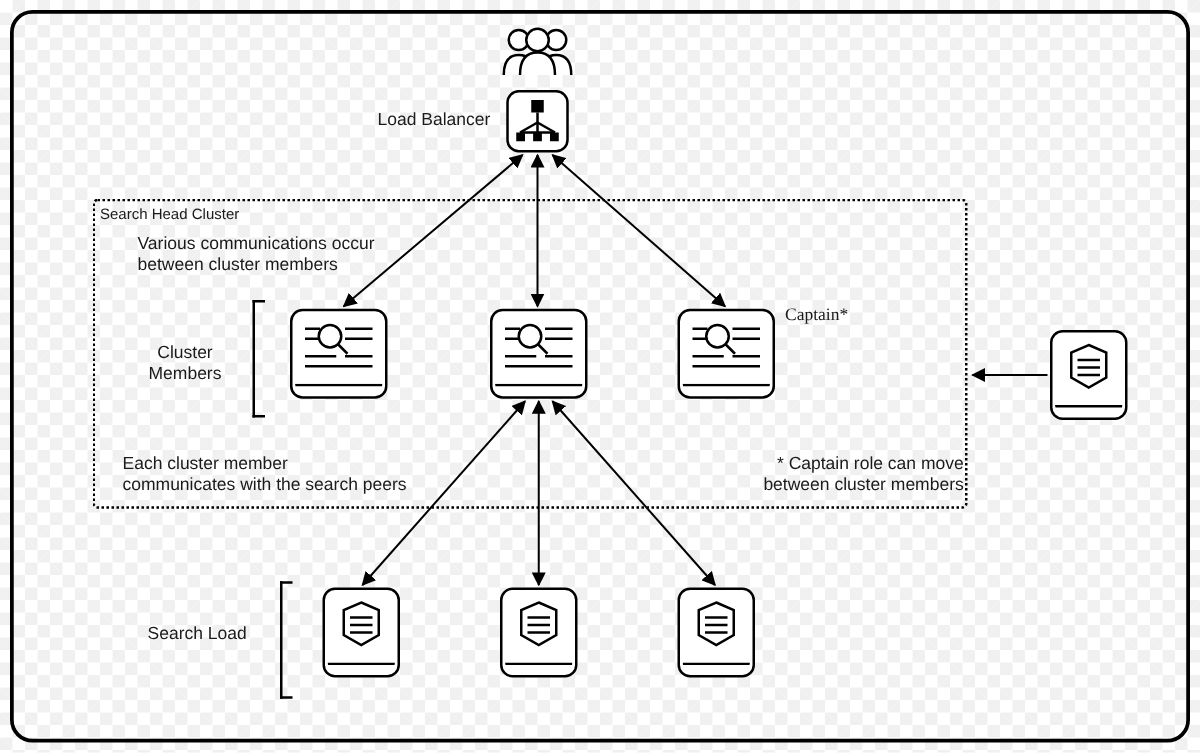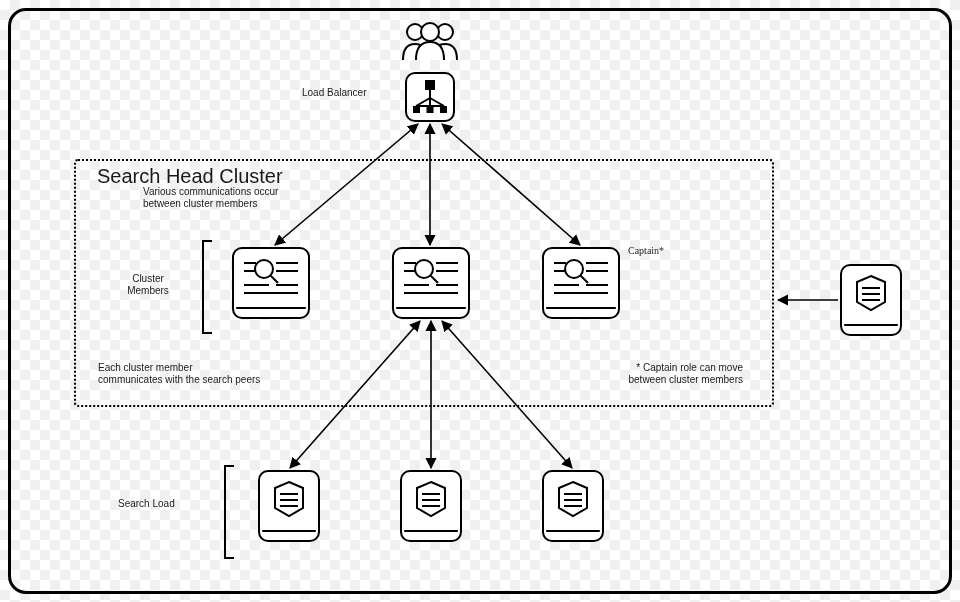--- a/index.html
+++ b/index.html
@@ -25,21 +25,21 @@
     border: 3px solid #000;
     border-radius: 18px;
   }
   .cluster-box {
     position: absolute;
     border: 2px dotted #000;
     border-radius: 4px;
   }
   .label {
     position: absolute;
-    font-size: 10px;
+    font-size: 14px;
     line-height: 1.2;
     text-align: left;
     white-space: pre-line;
   }
   .label.center { text-align: center; }
   .label.right { text-align: right; }
   svg.overlay {
     position: absolute;
     left: 0; top: 0;
     width: 960px; height: 602px;
@@ -95,23 +95,23 @@
     <line x1="23" y1="24" x2="37" y2="32" stroke="#000" stroke-width="2"></line>
     <line x1="23" y1="24" x2="23" y2="32" stroke="#000" stroke-width="2"></line>
     <rect x="6" y="32" width="7" height="7" fill="#000"></rect>
     <rect x="19.5" y="32" width="7" height="7" fill="#000"></rect>
     <rect x="33" y="32" width="7" height="7" fill="#000"></rect>
   </svg>
 </div>
 
 <div class="cluster-box" style="left:74px; top:159px; width:700px; height:248px;"></div>
 
-<div class="label" style="left:97px; top:164px; font-size:20px;">Search Head Cluster</div>
-
-<div class="label" style="left:110px; top:186px;padding-left:33px;">Various communications occur
+<div class="label" style="left:80px; top:164px; font-size:12px;">Search Head Cluster</div>
+
+<div class="label" style="left:110px; top:186px;">Various communications occur
 between cluster members</div>
 
 <div class="label center" style="left:110px; top:273px; width:76px;">Cluster
 Members</div>
 
 <div class="bracket" style="left:202px; top:240px; width:10px; height:94px;"></div>
 
 <div class="node search-node" style="left:232px; top:247px;">
   <svg width="74" height="60" viewBox="0 0 74 60">
     <g stroke="#000" stroke-width="2" fill="none">
@@ -159,21 +159,21 @@
     </g>
   </svg>
   <div class="base"></div>
 </div>
 
 <div class="label" style="left:628px; top:245px;font-family:Liberation Serif, serif;">Captain*</div>
 
 <div class="label" style="left:98px; top:362px;">Each cluster member
 communicates with the search peers</div>
 
-<div class="label right" style="left:560px; top:362px; width:183px;">* Captain role can move
+<div class="label right" style="left:588px; top:362px; width:183px;">* Captain role can move
 between cluster members</div>
 
 <div class="label" style="left:842px; top:245px;margin-top:31px;">Deployer</div>
 
 <div class="node server-node" style="left:840px; top:264px;">
   <svg width="58" height="60" viewBox="0 0 58 60">
     <g stroke="#000" stroke-width="2" fill="none">
       <path d="M29 10 l14 6 v20 l-14 8 l-14 -8 v-20 z"></path>
       <line x1="20" y1="22" x2="38" y2="22"></line>
       <line x1="20" y1="28" x2="38" y2="28"></line>

